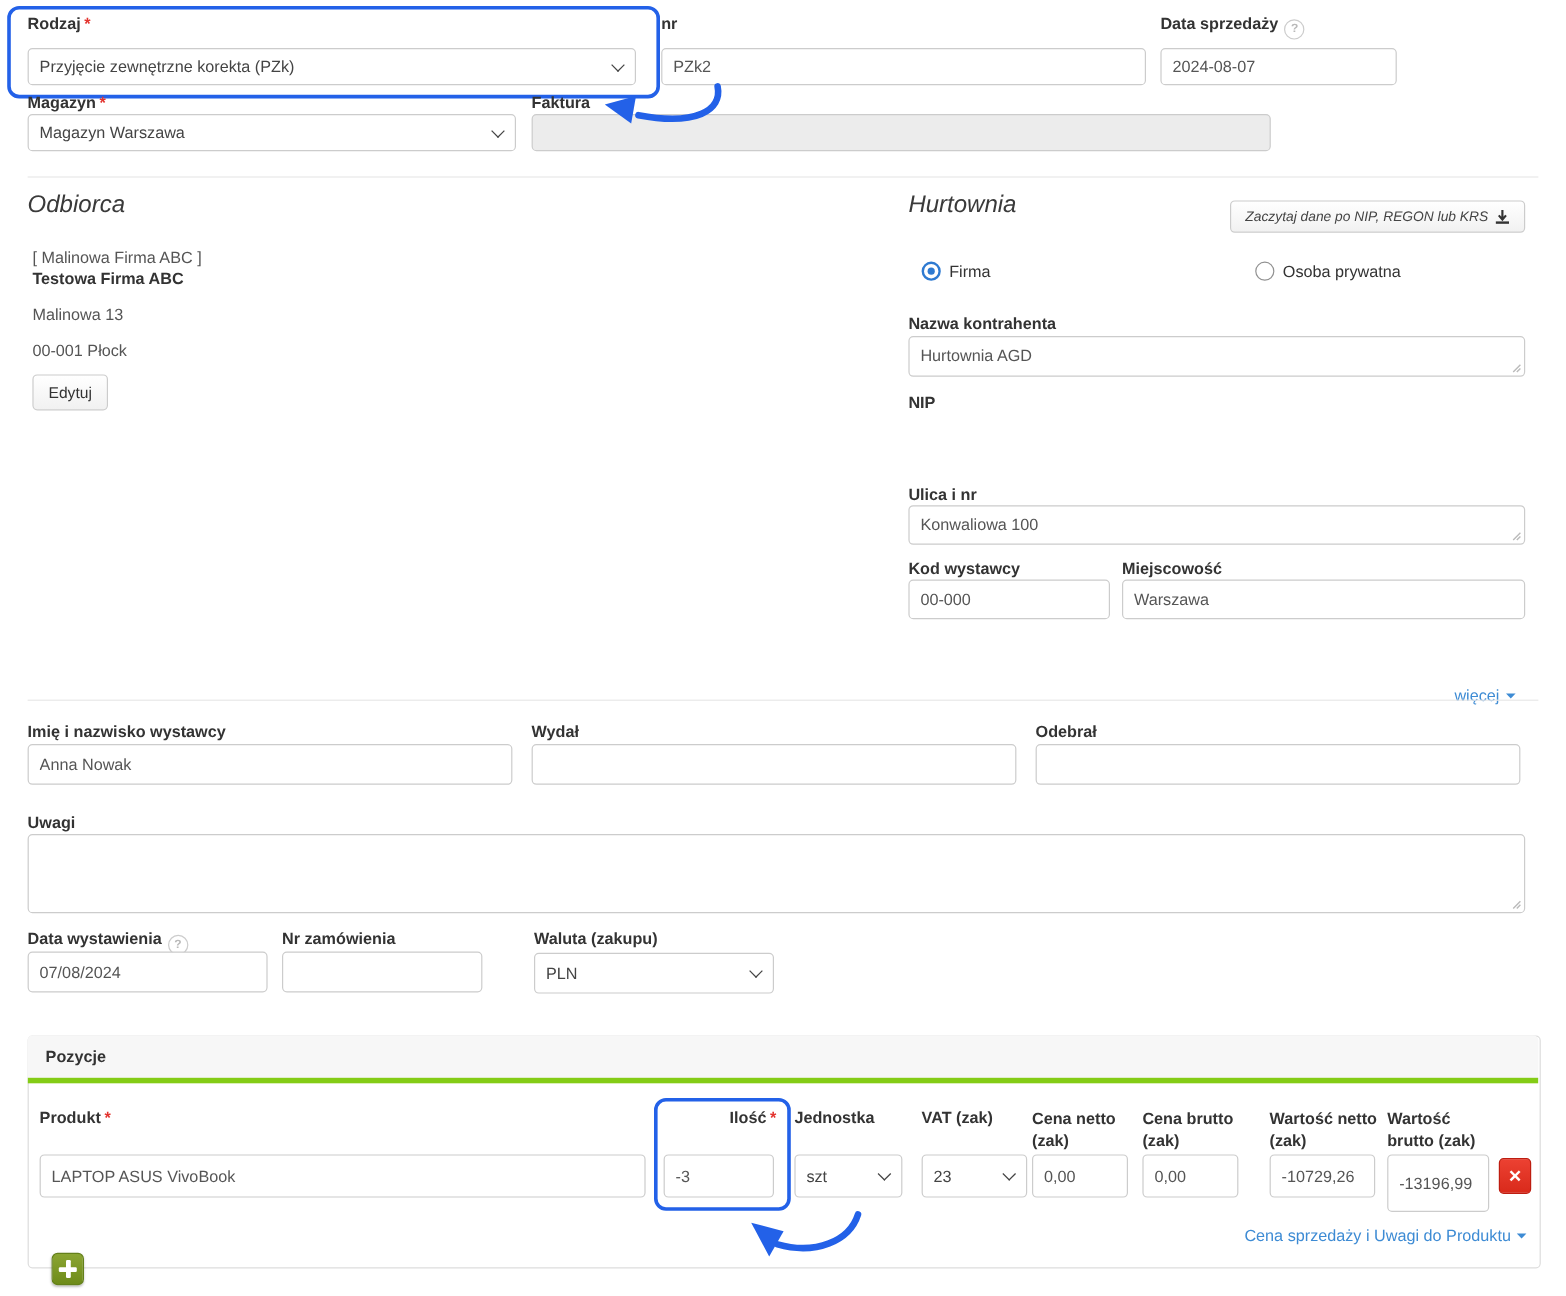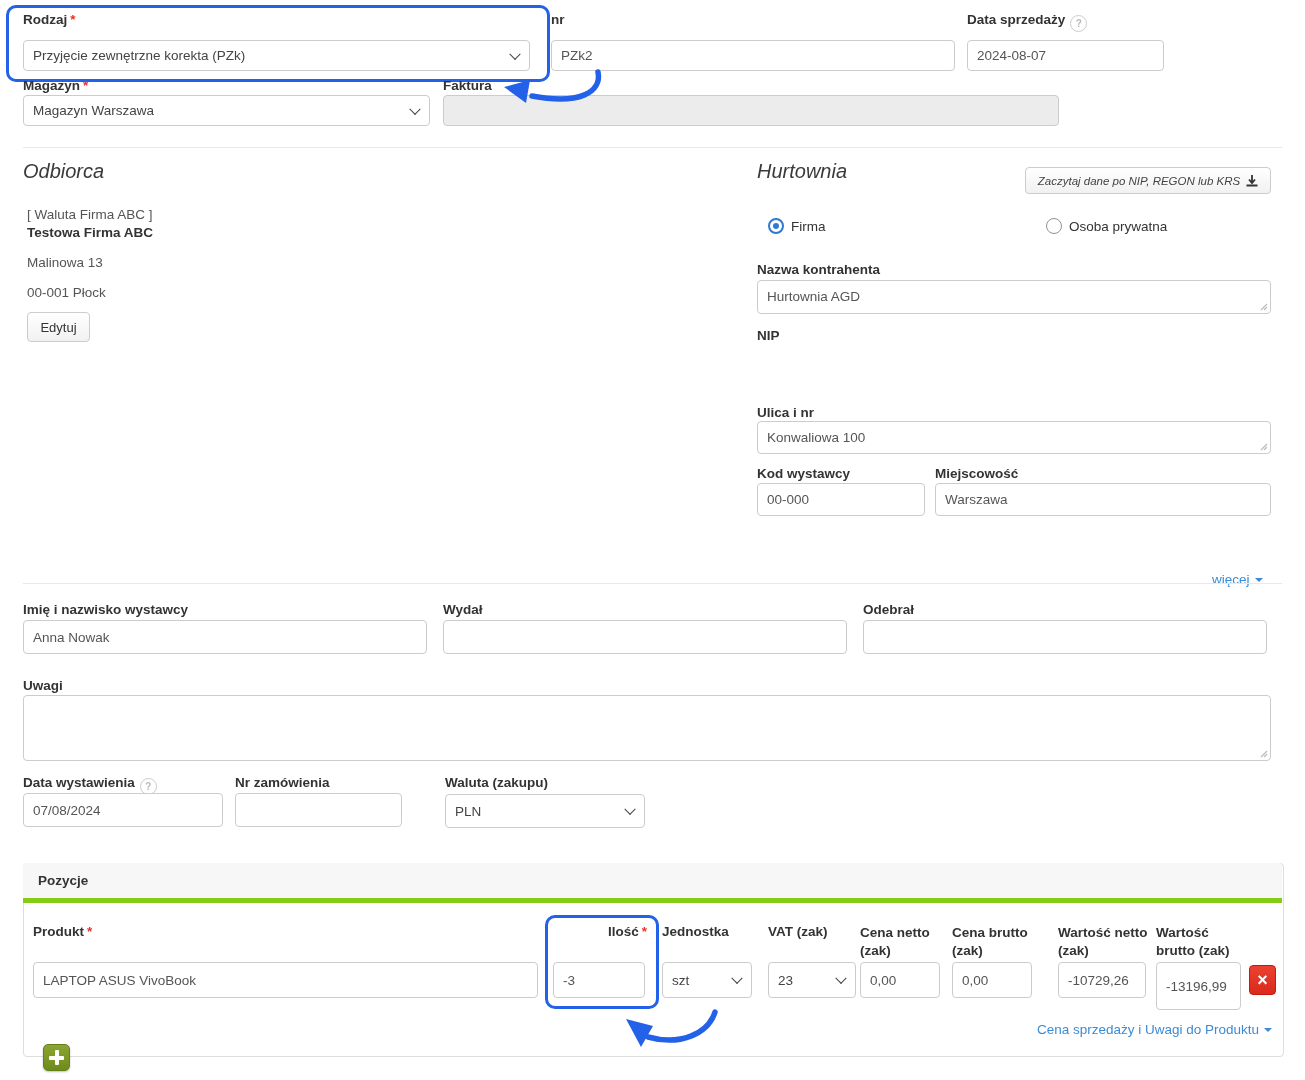--- a/index.html
+++ b/index.html
@@ -100,21 +100,21 @@
   <input class="inp disabled" style="left: 443px; top: 95px; width: 616px; height: 31px;" disabled="" value="">
 
   <svg class="ann-svg" style="left:480px;top:58px;" width="130" height="58" viewBox="0 0 130 58">
     <path d="M118,14 C122,34 100,47 52,38" fill="none" stroke="#2361e8" stroke-width="5.5" stroke-linecap="round"></path>
     <polygon points="24,29 50,22 46,45" fill="#2361e8"></polygon>
   </svg>
 
   <div class="divider" style="left:23px;top:147px;width:1259px;"></div>
 
   <div class="heading" style="left:23px;top:160px;">Odbiorca</div>
-  <div class="txt" style="left:27px;top:207px;">[ Waluta Firma ABC ]</div>
+  <div class="txt" style="left:27px;top:207px;">[ Malinowa Firma ABC ]</div>
   <div class="txt strong" style="left:27px;top:225px;">Testowa Firma ABC</div>
   <div class="txt" style="left:27px;top:255px;">Malinowa 13</div>
   <div class="txt" style="left:27px;top:285px;">00-001 Płock</div>
   <div class="btn" style="left:27px;top:312px;width:63px;height:30px;">Edytuj</div>
 
   <div class="heading" style="left:757px;top:160px;">Hurtownia</div>
 
   <div class="btn fetch" style="left:1025px;top:167px;width:246px;height:27px;">
     <span>Zaczytaj dane po NIP, REGON lub KRS</span>
     <svg width="12" height="12" viewBox="0 0 12 12">

